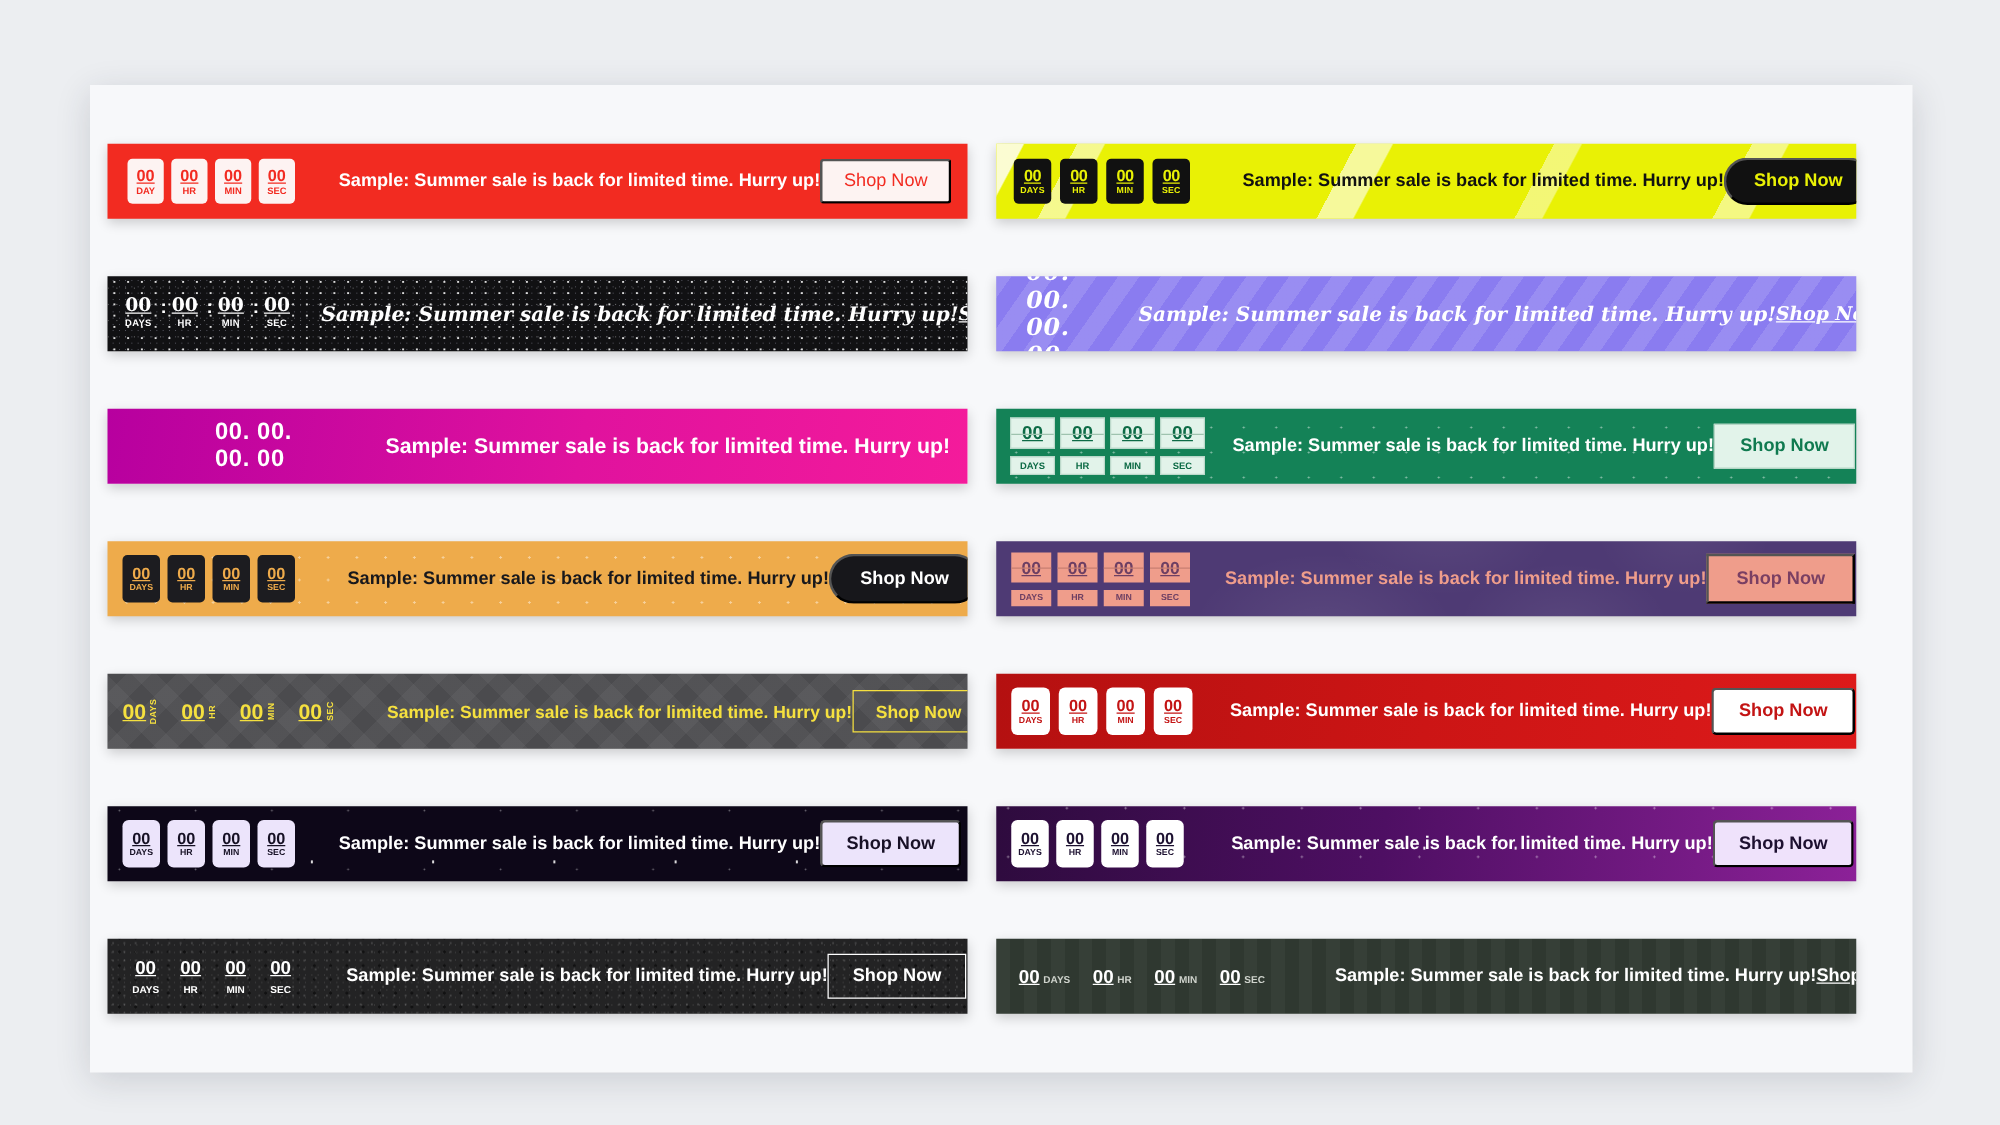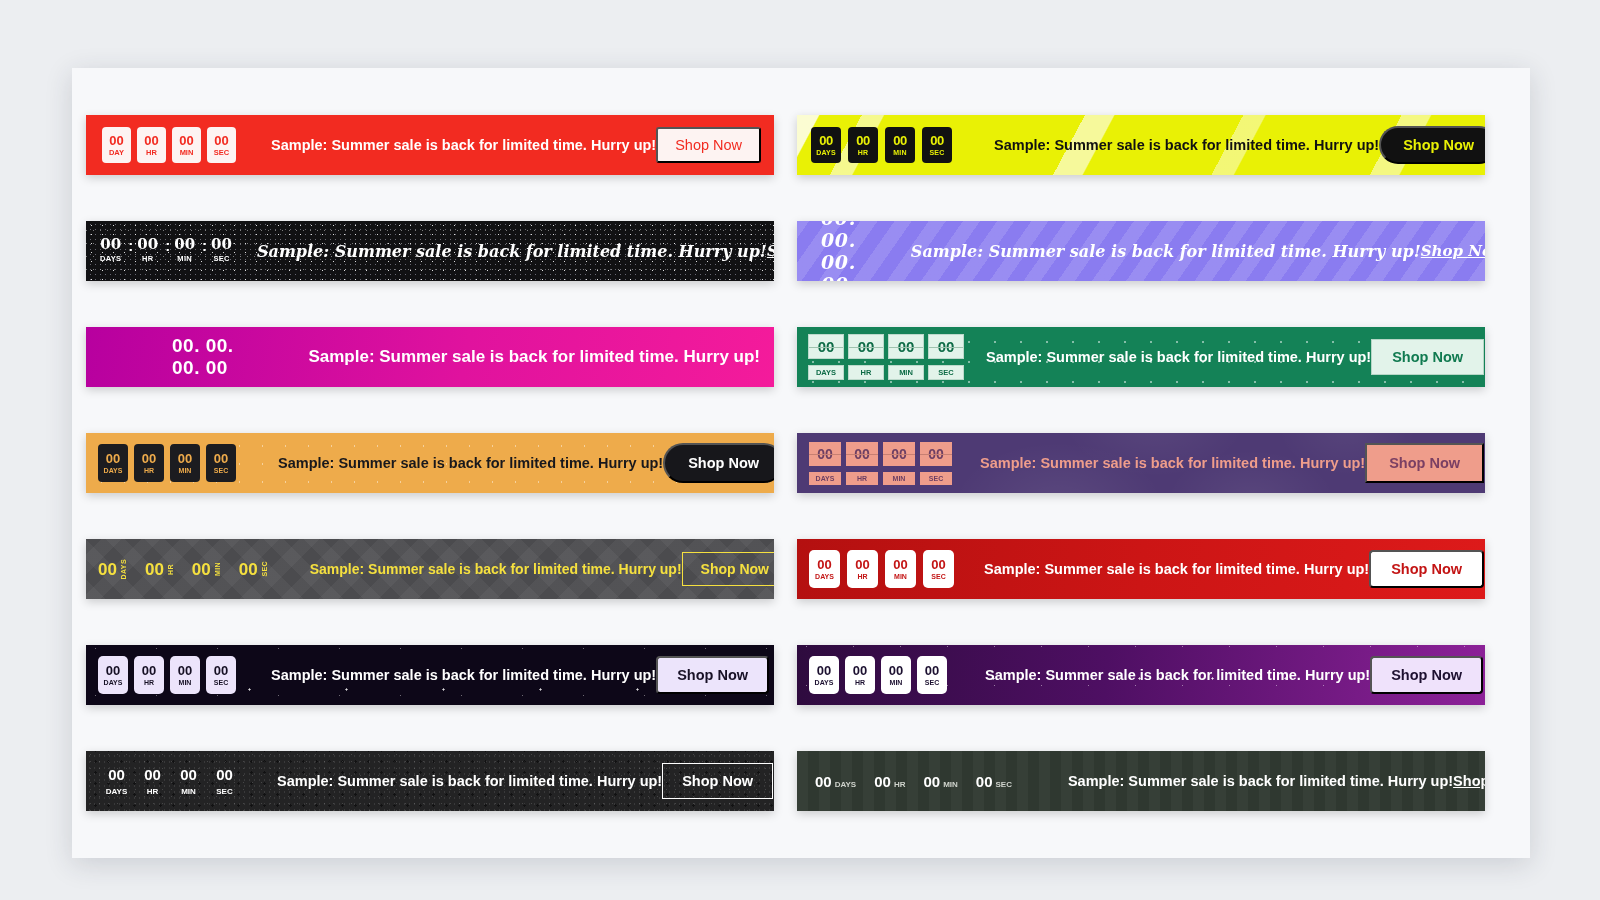--- a/index.html
+++ b/index.html
@@ -39,21 +39,21 @@
     box-shadow: 0 3px 9px rgba(0,0,0,.18);
   }
   .banner .pattern { position:absolute; inset:0; pointer-events:none; }
   .timer { position: relative; display: flex; align-items: center; z-index: 2; }
   .msg   { position: relative; z-index: 2; white-space: nowrap; }
   .cta   { position: relative; z-index: 2; white-space: nowrap; cursor: pointer; }
   .spacer{ flex: 1 1 auto; }
 
   
   .cell { display:flex; flex-direction:column; align-items:center; justify-content:center; }
-  .cell .num { line-height: 1; }
+  .cell .num { line-height: 1; text-decoration: underline; }
   .cell .lbl { line-height: 1; }
 
   
   .b-red { background:#f22b21; padding:0 14px 0 16px; }
   .b-red .timer { gap:6px; }
   .b-red .cell { width:29px; height:36px; background:#fdf3f2; border-radius:4px; }
   .b-red .num { font-size:13px; font-weight:700; color:#f22b21; }
   .b-red .lbl { font-size:7.5px; font-weight:700; color:#f22b21; margin-top:2px; }
   .b-red .msg { font-size:14.5px; font-weight:700; color:#fff; margin-left:35px; }
   .b-red .cta { background:#fdf3f2; color:#f22b21; font-size:14.5px; font-weight:400;

